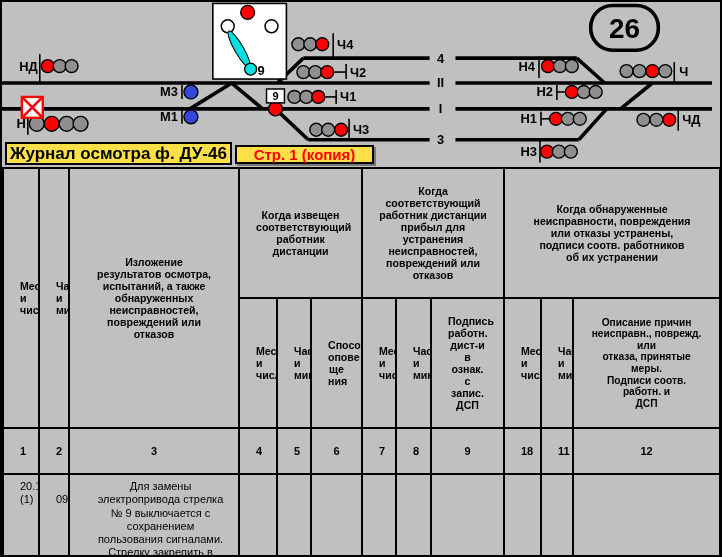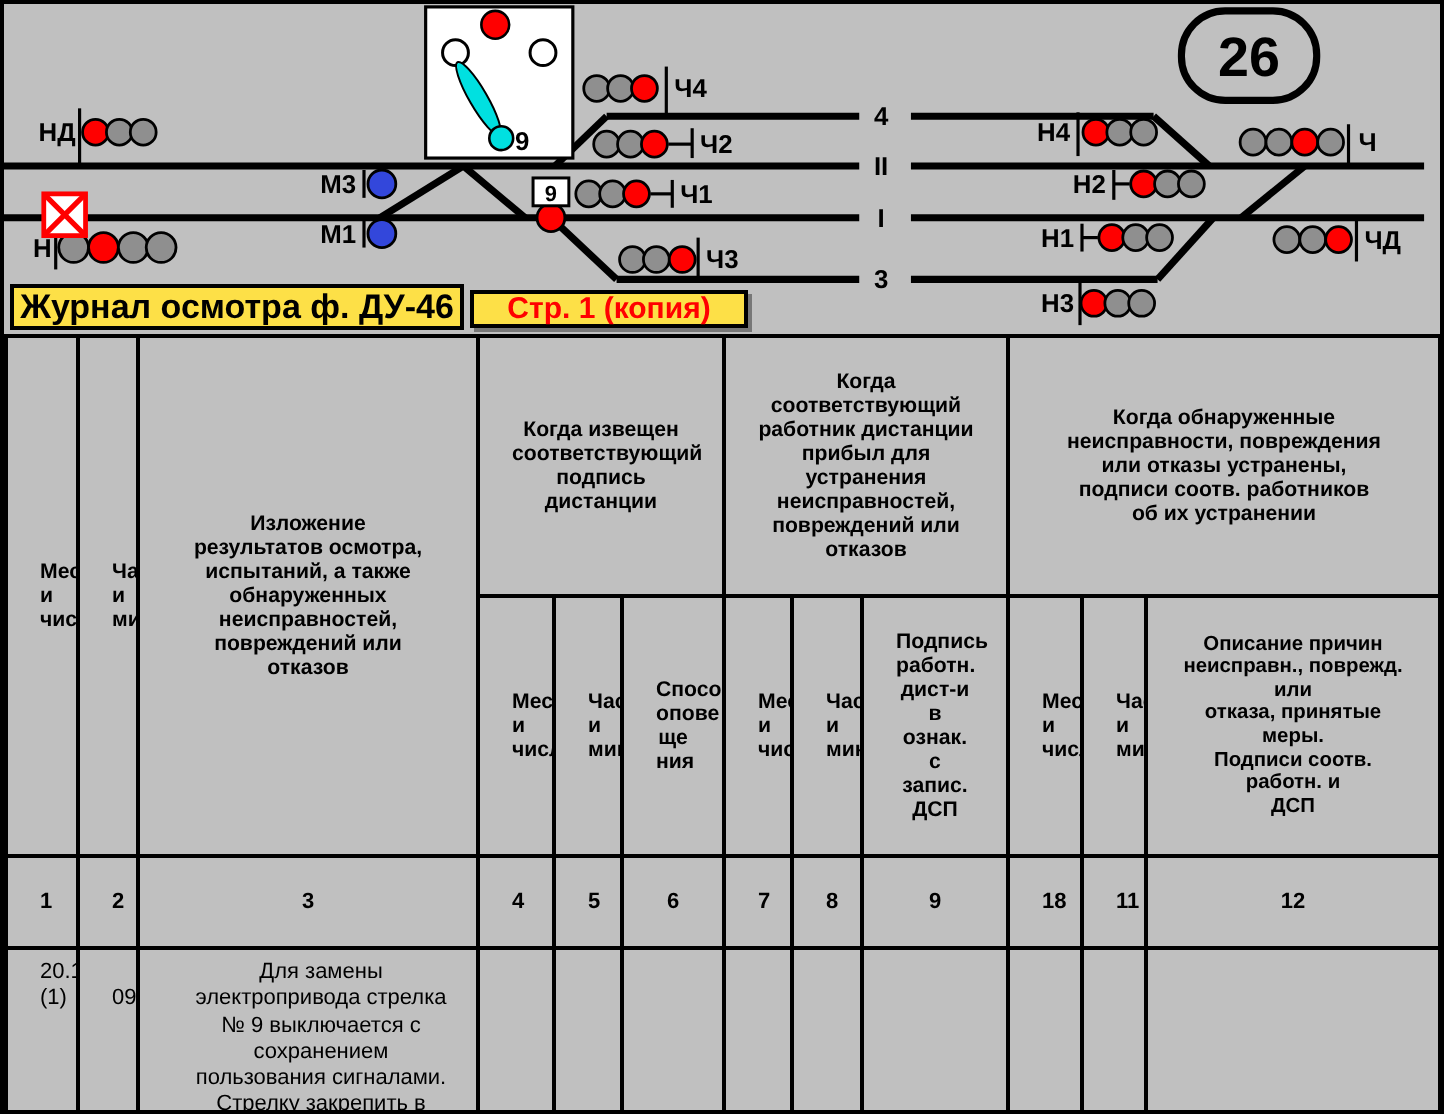--- a/index.html
+++ b/index.html
@@ -227,21 +227,21 @@
 мин</th>
       <th rowspan="2">Изложение
 результатов осмотра,
 испытаний, а также
 обнаруженных
 неисправностей,
 повреждений или
 отказов</th>
       <th colspan="3">Когда извещен
 соответствующий
-подпись дистанции</th>
+работник дистанции</th>
       <th colspan="3">Когда соответствующий
 работник дистанции
 прибыл для устранения
 неисправностей,
 повреждений или отказов</th>
       <th colspan="3">Когда обнаруженные
 неисправности, повреждения
 или отказы устранены,
 подписи соотв. работников
 об их устранении</th>

